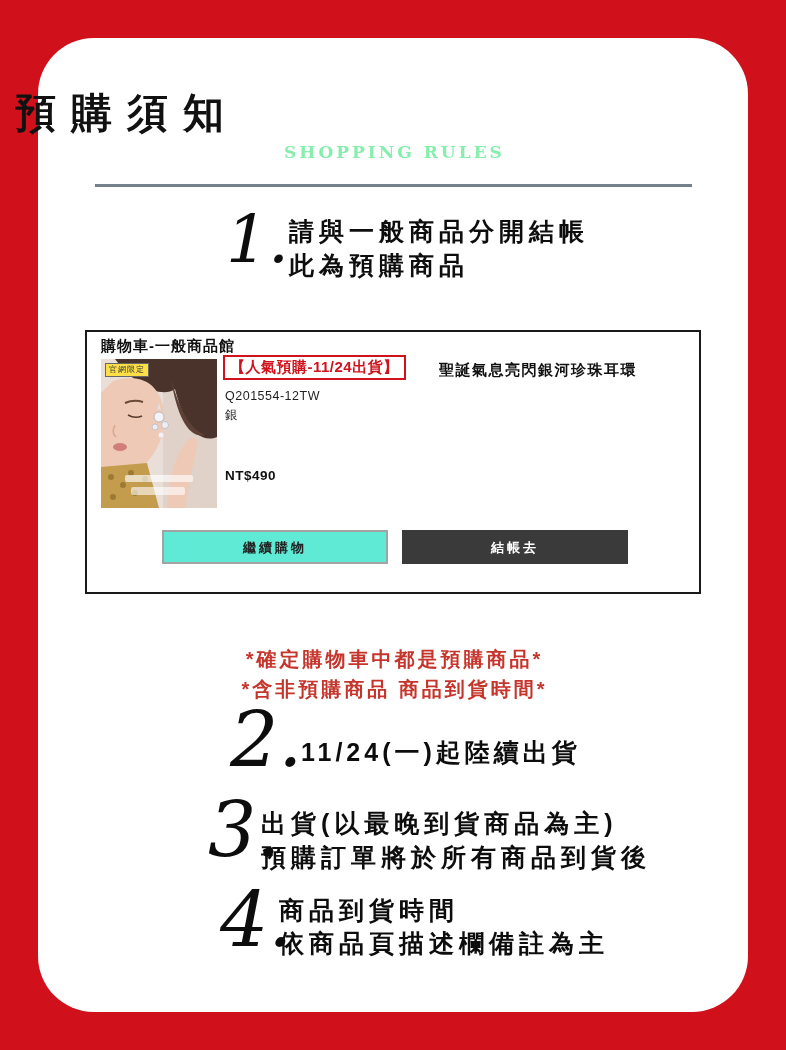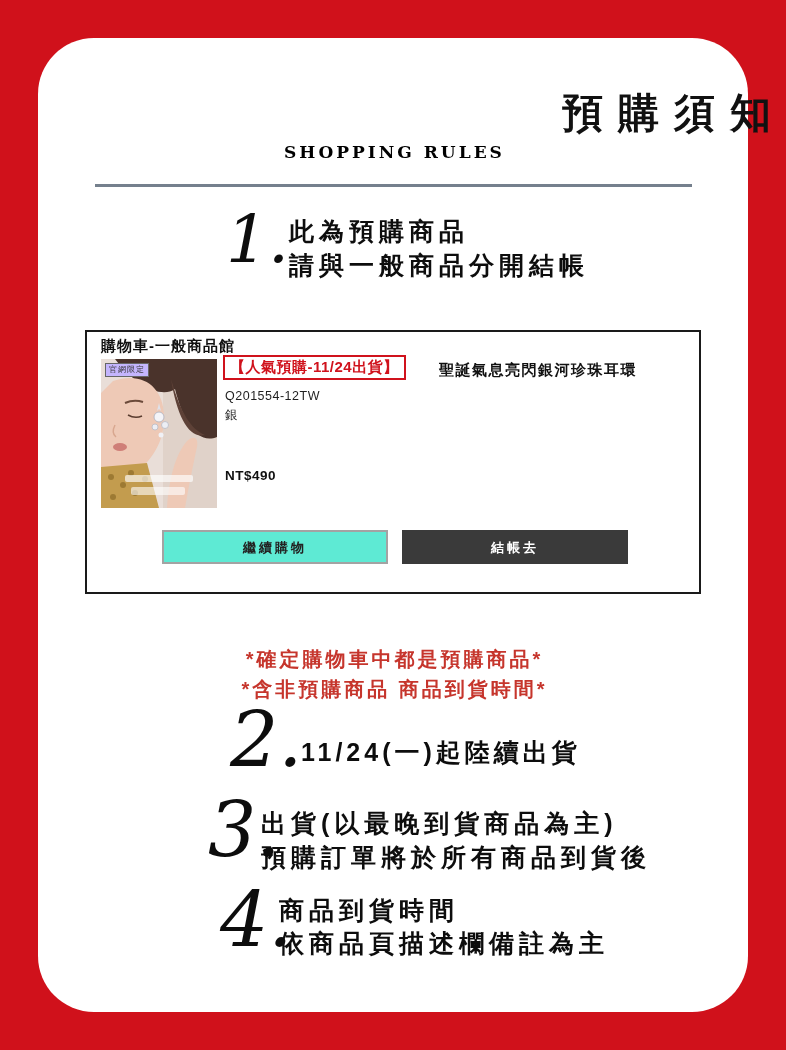--- a/index.html
+++ b/index.html
@@ -7,27 +7,27 @@
     position:relative;width:786px;height:1050px;margin:0 auto;
     background:#d0111b;overflow:hidden;
     font-family:"Liberation Sans",sans-serif;color:#111;
   }
   .sheet{
     position:absolute;left:38px;top:38px;width:710px;height:974px;
     background:#ffffff;border-radius:56px;
   }
   
   .page-title{
-    position:absolute;top:86px;left:0;width:786px;text-align:right;
+    position:absolute;top:86px;left:0;width:786px;text-align:left;
     font-size:41px;font-weight:bold;letter-spacing:15px;text-indent:15px;color:#111;
   }
   .page-subtitle{
     position:absolute;top:142px;left:0;width:786px;text-align:center;
     font-family:"DejaVu Serif","Liberation Serif",serif;
-    font-size:17px;font-weight:bold;letter-spacing:3px;text-indent:3px;color:#000000;
+    font-size:17px;font-weight:bold;letter-spacing:3px;text-indent:3px;color:#86efac;
   }
   .divider{
     position:absolute;top:184px;left:95px;width:597px;height:3px;
     background:#75808d;border:none;
   }
   
   .rule-num{
     position:absolute;
     font-family:"DejaVu Serif","Liberation Serif",serif;
     font-style:italic;color:#0d0d0d;line-height:1;
@@ -50,21 +50,21 @@
     background:#fff;border:2px solid #1a1a1a;box-sizing:border-box;
   }
   .cart-header{
     position:absolute;left:14px;top:5px;font-size:15px;font-weight:bold;letter-spacing:1px;
   }
   .photo{
     position:absolute;left:14px;top:27px;width:116px;height:149px;overflow:hidden;background:#e9ded8;
   }
   .photo svg{display:block;width:100%;height:100%;}
   .photo-badge{
-    position:absolute;left:4px;top:4px;background:#c4b5fd;border:1px solid #666;
+    position:absolute;left:4px;top:4px;background:#fde047;border:1px solid #666;
     color:#333;font-size:8px;line-height:10px;padding:1px 3px;letter-spacing:1px;
   }
   .preorder-tag{
     position:absolute;left:136px;top:23px;border:2px solid #d0121c;color:#d0121c;
     font-size:15px;font-weight:bold;padding:1px 5px;letter-spacing:.5px;white-space:nowrap;
   }
   .product-name{
     position:absolute;left:312px;top:29px;font-size:15px;font-weight:bold;letter-spacing:1.5px;white-space:nowrap;margin-left:40px;
   }
   .sku{position:absolute;left:138px;top:57px;font-size:12.5px;color:#1f1f1f;letter-spacing:.5px;}
@@ -90,22 +90,22 @@
 
 <div id="canvas">
   <div class="sheet"></div>
 
   <div class="page-title">預購須知</div>
   <div class="page-subtitle">SHOPPING RULES</div>
   <div class="divider"></div>
 
   <div class="rule-num" id="rule1-num">1.</div>
   <div class="rule-text" id="rule1-text">
+    <div>請與一般商品分開結帳</div>
     <div>此為預購商品</div>
-    <div>請與一般商品分開結帳</div>
   </div>
 
   <div class="cartbox">
     <div class="cart-header">購物車-一般商品館</div>
 
     <div class="photo">
       <svg viewBox="0 0 116 149" preserveAspectRatio="none">
         <rect width="116" height="149" fill="#e9ded8"></rect>
         <rect x="62" width="54" height="149" fill="#e0d2c9"></rect>
 

